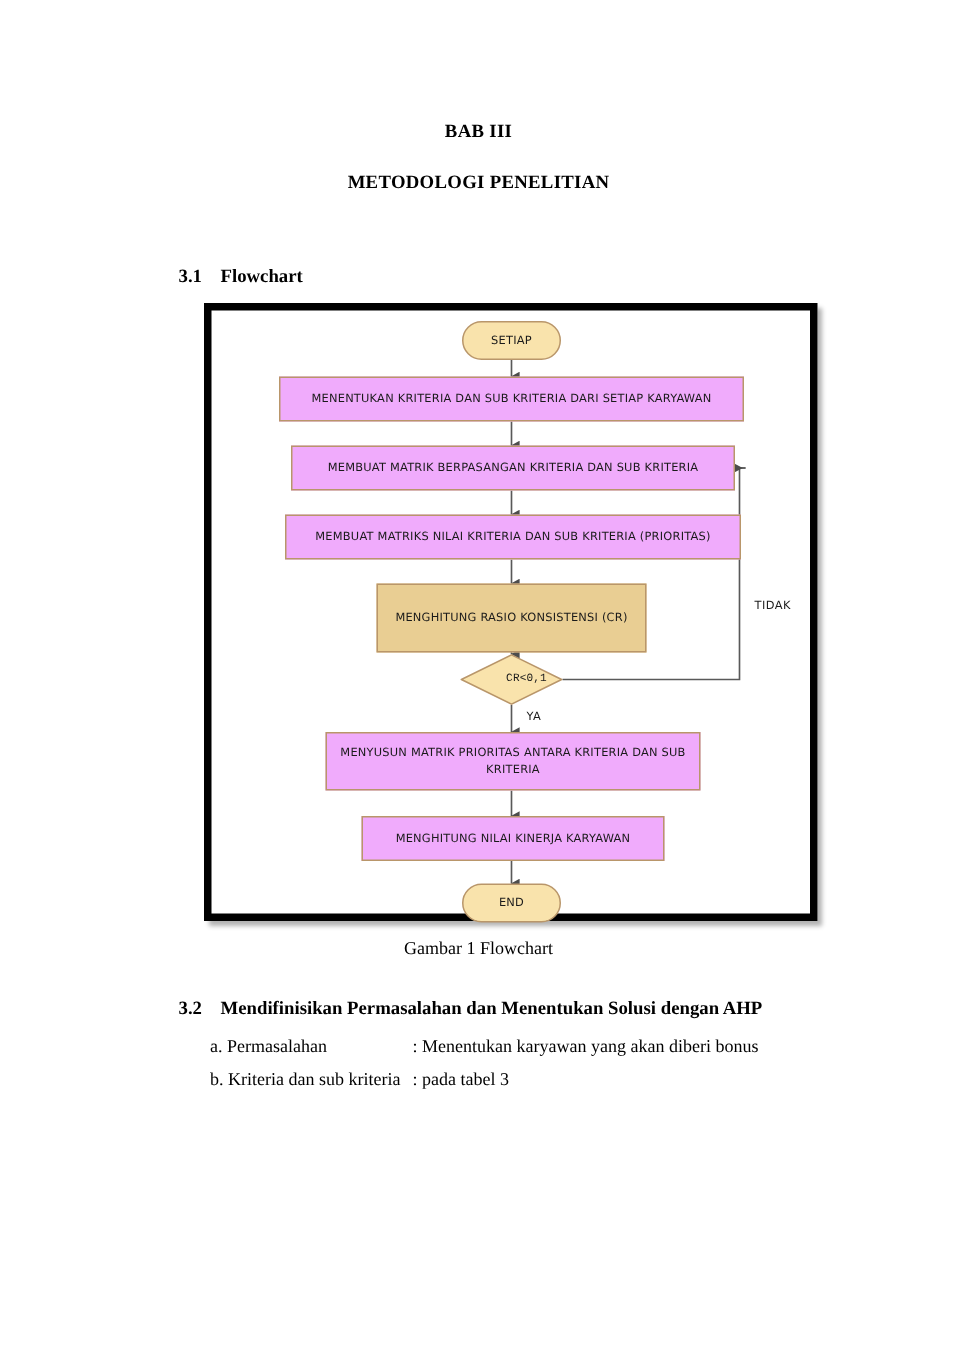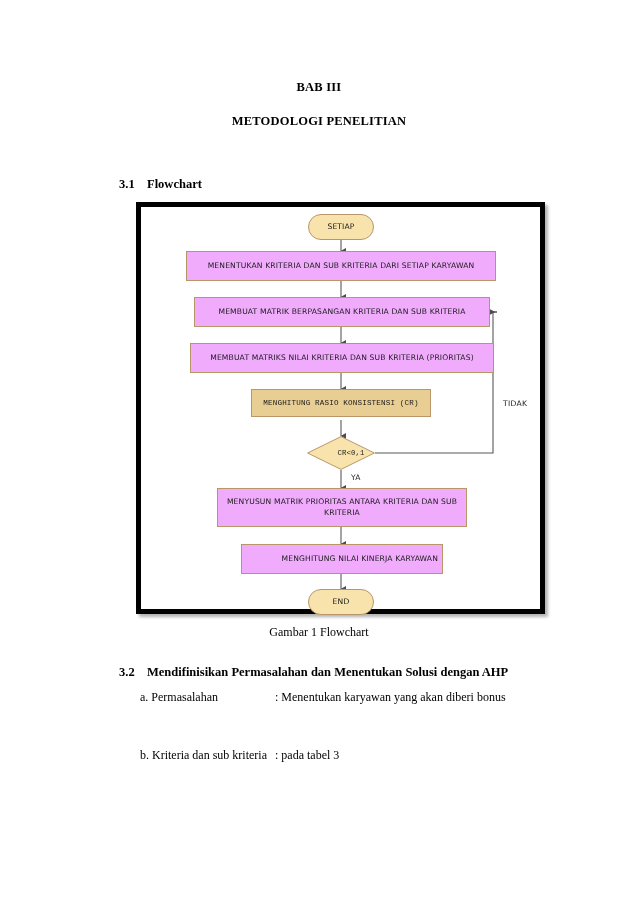--- a/index.html
+++ b/index.html
@@ -38,21 +38,21 @@
   #sec-31 { left: 119px; top: 177px; }
   #sec-32 { left: 119px; top: 665px; }
   .sec-num { display: inline-block; width: 28px; }
 
   .body-line {
     position: absolute;
     font-size: 12px;
     white-space: nowrap;
   }
   #line-a { left: 140px; top: 690px; }
-  #line-b { left: 140px; top: 712px; margin-top: 36px; }
+  #line-b { left: 140px; top: 712px; }
   .lbl-a { display: inline-block; width: 135px; }
   .lbl-b { display: inline-block; width: 135px; }
 
   .figure-caption {
     position: absolute;
     left: 0;
     width: 638px;
     text-align: center;
     top: 625px;
     font-size: 12px;
@@ -187,36 +187,36 @@
     </div>
 
     <div class="node" style="left:49px; top:136px; width:304px; height:30px;">
       <span>MEMBUAT MATRIKS NILAI KRITERIA DAN SUB KRITERIA (PRIORITAS)</span>
     </div>
 
     <div class="node" style="left:53px; top:90px; width:296px; height:30px;">
       <span>MEMBUAT MATRIK BERPASANGAN KRITERIA DAN SUB KRITERIA</span>
     </div>
 
-    <div class="node shade-dark" style="left:110px; top:182px; width:180px; height:28px;font-family:Liberation Mono, monospace;">
+    <div class="node shade-dark" style="left:110px; top:182px; width:180px; height:46px;">
       <span>MENGHITUNG RASIO KONSISTENSI (CR)</span>
     </div>
 
     <div class="diamond" style="left:166px; top:229px; width:68px; height:34px;">
       <svg class="dia-shape" viewBox="0 0 68 34" preserveAspectRatio="none">
         <polygon points="34,0.6 67.4,17 34,33.4 0.6,17" fill="#F9E3AC" stroke="#B9966A" stroke-width="1"></polygon>
       </svg>
       <span class="dia-text">CR&lt;0,1</span>
     </div>
 
     <div class="node" style="left:76px; top:281px; width:250px; height:39px;">
       <span>MENYUSUN MATRIK PRIORITAS ANTARA KRITERIA DAN SUB KRITERIA</span>
     </div>
 
-    <div class="node" style="left:100px; top:337px; width:202px; height:30px;justify-content:flex-end;">
+    <div class="node" style="left:100px; top:337px; width:202px; height:30px;">
       <span>MENGHITUNG NILAI KINERJA KARYAWAN</span>
     </div>
 
     <div class="node terminator" style="left:167px; top:382px; width:66px; height:26px;">
       <span>END</span>
     </div>
 
     <div class="edge-label" style="left:362px; top:192px;">TIDAK</div>
     <div class="edge-label" style="left:210px; top:266px;">YA</div>
   </div>

